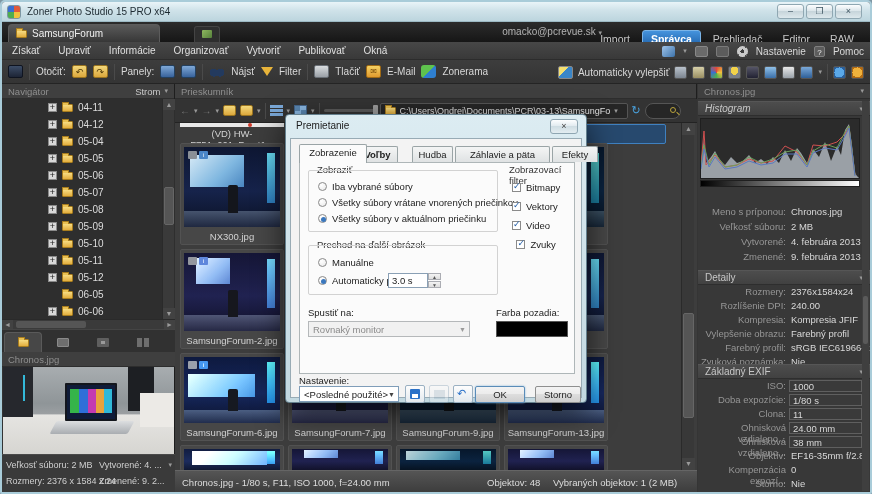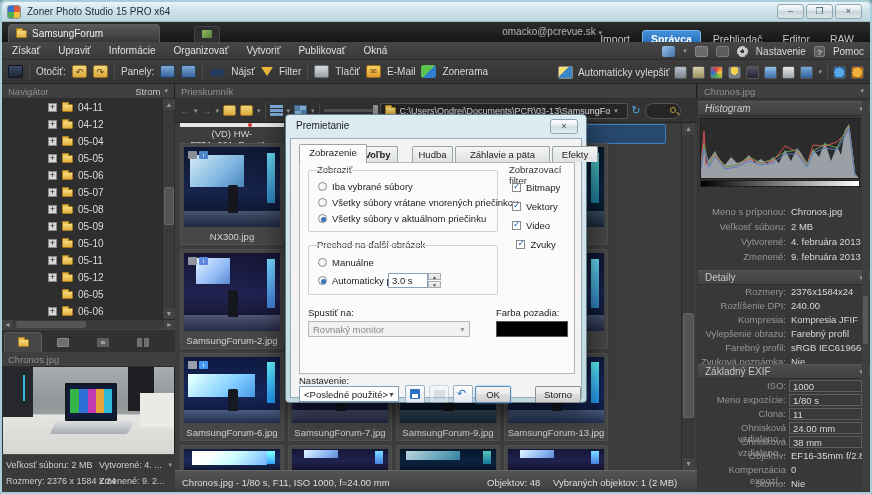--- a/index.html
+++ b/index.html
@@ -190,21 +190,21 @@
   #swatch{position:absolute;left:196px;top:158px;width:72px;height:16px;border:1px solid #555;}
   #set-label{position:absolute;left:8px;top:236px;font-size:9.5px;color:#222;}
   #set-combo{position:absolute;left:8px;top:247px;width:100px;height:16px;border:1px solid #7f9db9;background:#fff;font-size:9.5px;color:#222;padding:2px 4px;}
   #set-combo .cv{position:absolute;right:3px;top:4px;font-size:7px;color:#444;}
   .sbtn{position:absolute;top:246px;width:20px;height:18px;border:1px solid #9ab0c2;border-radius:2px;background:linear-gradient(180deg,#fdfdfd,#e3e9ee);}
   .floppy{position:absolute;left:4px;top:3px;width:10px;height:10px;background:#2b71c8;border-radius:1px;}
   .floppy::after{content:"";position:absolute;left:2px;top:5px;width:6px;height:4px;background:#fff;}
   .delpic{position:absolute;left:4px;top:4px;width:11px;height:9px;background:#b9c8d4;}
   .undo{position:absolute;left:3px;top:1px;font-size:11px;color:#2b71c8;}
   .pushbtn{position:absolute;top:247px;height:17px;border:1px solid #8e8f8f;border-radius:2px;background:linear-gradient(180deg,#f3f3f3,#ebebeb 50%,#dddddd 50%,#cfcfcf);font-size:9.5px;color:#222;text-align:center;line-height:15px;}
-  #ok-btn{left:184px;width:36px;border-color:#5a8cb8;box-shadow:0 0 2px #7ab0d8;}
+  #ok-btn{left:184px;width:50px;border-color:#5a8cb8;box-shadow:0 0 2px #7ab0d8;}
   #cancel-btn{left:244px;width:46px;}
 </style>
 </head>
 <body>
 
 <div id="window">
 
   <div class="abs" id="titlebar">
     <div class="abs" id="app-icon"></div>
     <div class="abs" id="title-text">Zoner Photo Studio 15 PRO x64</div>
@@ -646,21 +646,21 @@
         <span class="caret">▾</span>
     </div>
     <div id="sec2">
 
         <div class="inforow" style="top: 296px;">
           <span class="lab">ISO:</span>
           <span class="val boxed">1000</span>
         </div>
 
         <div class="inforow" style="top: 310px;">
-          <span class="lab">Meno expozície:</span>
+          <span class="lab">Doba expozície:</span>
           <span class="val boxed">1/80 s</span>
         </div>
 
         <div class="inforow" style="top: 324px;">
           <span class="lab">Clona:</span>
           <span class="val boxed">11</span>
         </div>
 
         <div class="inforow" style="top: 338px;">
           <span class="lab">Ohnisková vzdialeno...</span>

